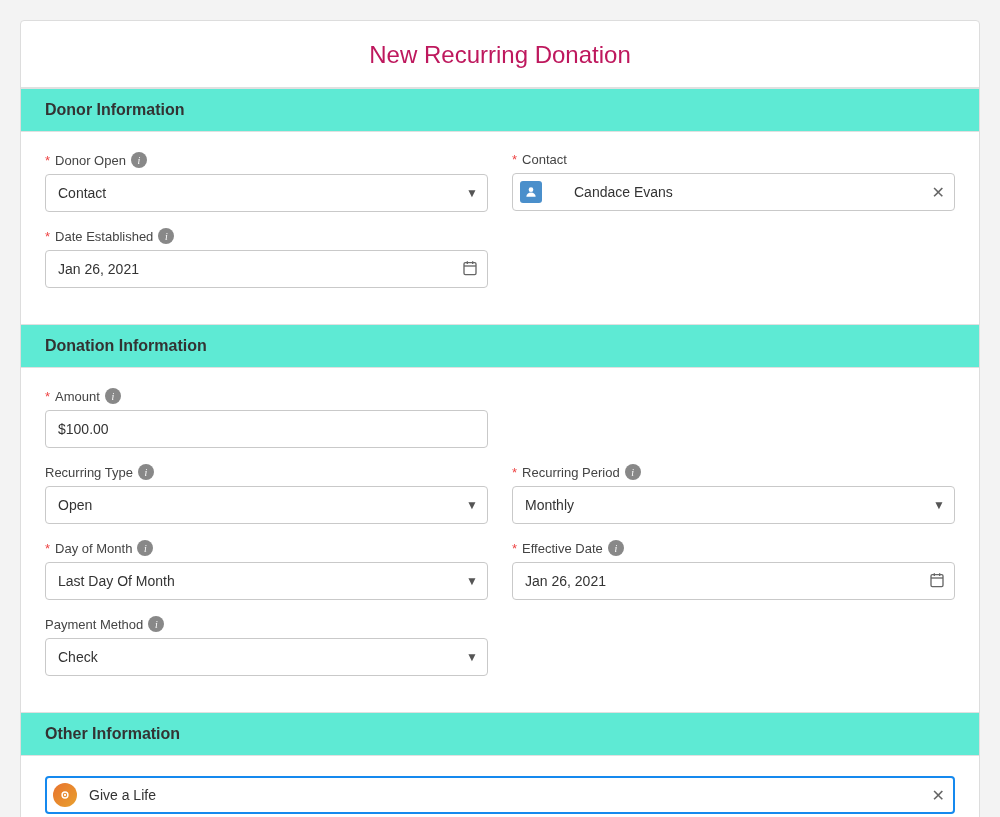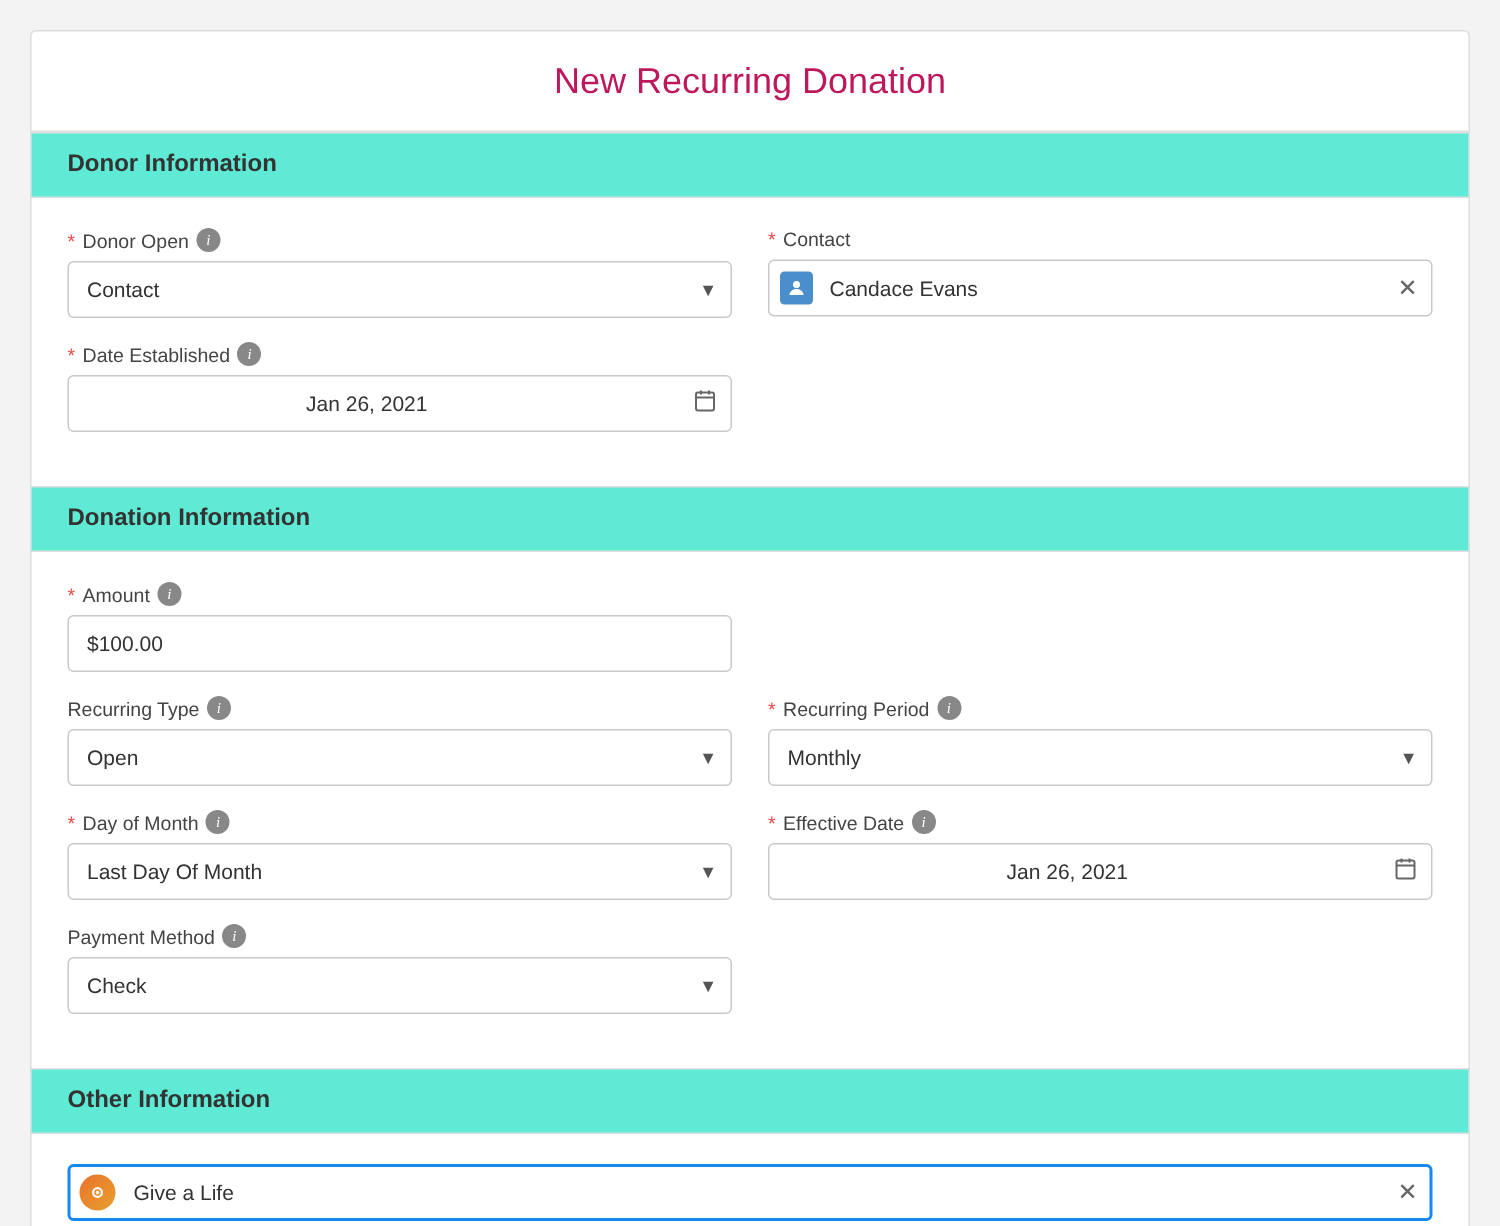--- a/index.html
+++ b/index.html
@@ -96,21 +96,20 @@
       border-color: #1589ee;
       border-width: 2px;
     }
     .input-with-icon {
       position: relative;
       display: flex;
       align-items: center;
     }
     .input-with-icon .form-input {
       padding-right: 56px;
-      text-align: center;
     }
     .select-wrapper {
       position: relative;
     }
     .select-wrapper select {
       width: 100%;
       height: 38px;
       border: 1px solid #c9c9c9;
       border-radius: 4px;
       padding: 0 36px 0 12px;
@@ -143,21 +142,21 @@
       height: 22px;
       background: #4a8fcb;
       border-radius: 3px;
       display: flex;
       align-items: center;
       justify-content: center;
       color: white;
       font-size: 12px;
     }
     .contact-input-wrapper .form-input {
-      padding-left: 40px;
+      padding-left: 61px;
       padding-right: 36px;
     }
     .campaign-input-wrapper {
       position: relative;
       display: flex;
       align-items: center;
     }
     .campaign-icon {
       position: absolute;
       left: 8px;

